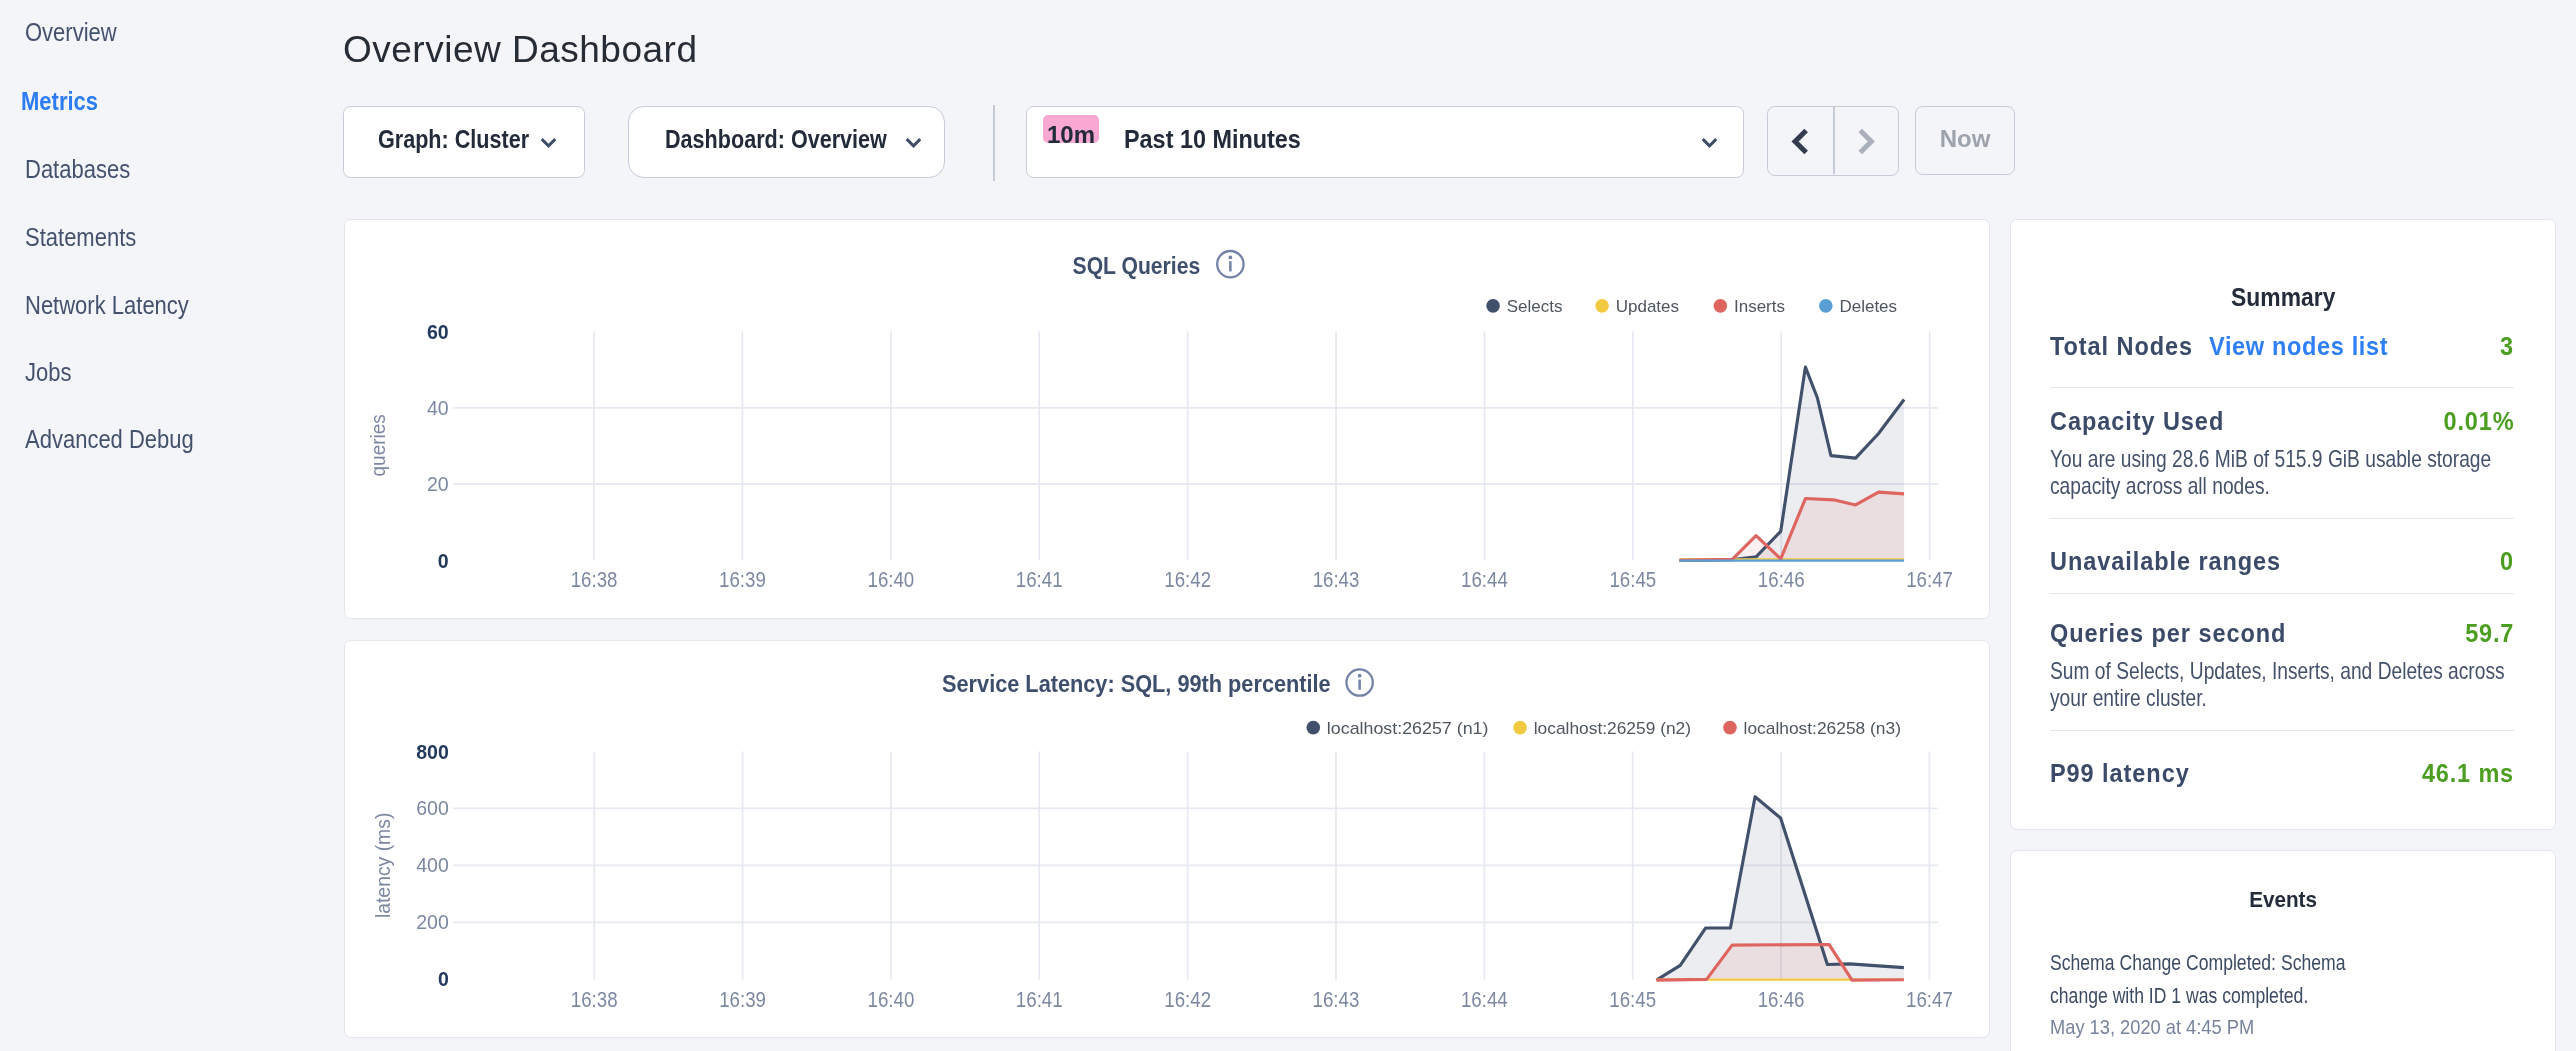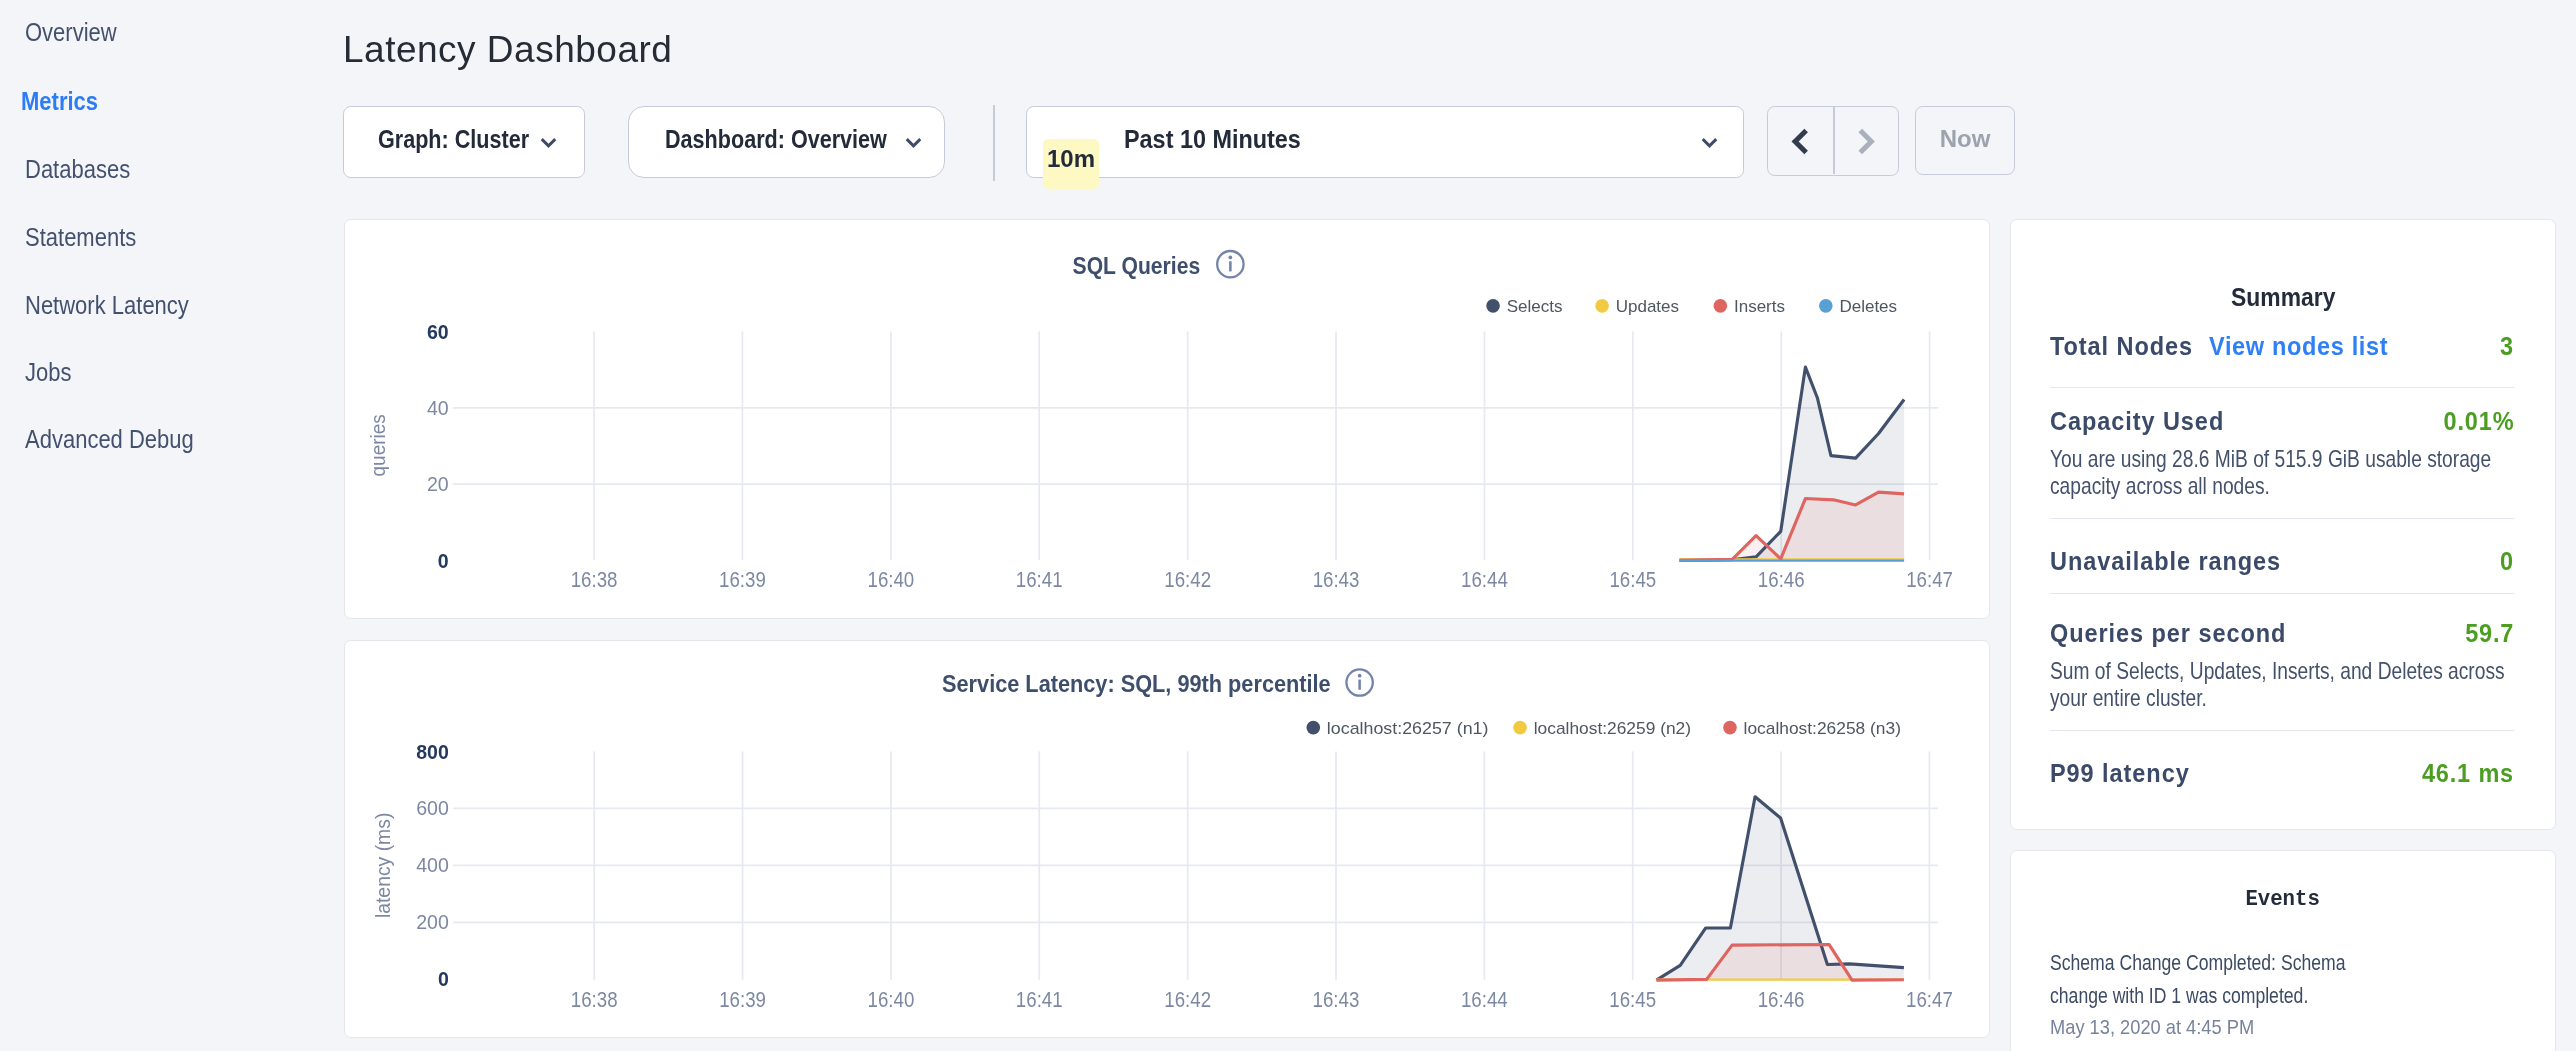--- a/index.html
+++ b/index.html
@@ -28,37 +28,37 @@
 <body>
 
   <div class="nav" style="top:18px;">Overview</div>
   <div class="nav active" style="top:87px; left:21px;">Metrics</div>
   <div class="nav" style="top:155px;">Databases</div>
   <div class="nav" style="top:223px;">Statements</div>
   <div class="nav" style="top:291px;">Network Latency</div>
   <div class="nav" style="top:358px;">Jobs</div>
   <div class="nav" style="top:425px;">Advanced Debug</div>
 
-  <h1 class="title">Latency Dashboard</h1>
+  <h1 class="title">Overview Dashboard</h1>
 
   <div class="btnbox" style="left:343px; width:242px;">
     <span class="ddtext sq83 abs" style="left:34px; top:17px;">Graph: Cluster</span>
     <svg class="abs" style="left:196px; top:30px;" width="17" height="11" viewBox="0 0 20 13">
       <polyline points="2,2.5 10,10.5 18,2.5" fill="none" stroke="#3f4c66" stroke-width="3.4"></polyline>
     </svg>
   </div>
   <div class="btnbox" style="left:628px; width:317px;border-radius:16px;">
     <span class="ddtext sq83 abs" style="left:36px; top:17px;">Dashboard: Overview</span>
     <svg class="abs" style="left:276px; top:30px;" width="17" height="11" viewBox="0 0 20 13">
       <polyline points="2,2.5 10,10.5 18,2.5" fill="none" stroke="#3f4c66" stroke-width="3.4"></polyline>
     </svg>
   </div>
   <div class="sep"></div>
   <div class="btnbox" style="left:1026px; width:718px;">
-    <span class="abs" style="left:16px; top:32px; width:56px; height:50px; background:#fef9c3; border-radius:5.1px; text-align:center; font-size:24px; font-weight:bold; color:#232b3a; line-height:40px;">10m</span>
+    <span class="abs" style="left:16px; top:8px; width:56px; height:28px; background:#f9a8d4; border-radius:5.1px; text-align:center; font-size:24px; font-weight:bold; color:#232b3a; line-height:40px;">10m</span>
     <span class="ddtext abs" style="left:97px; top:17px; transform:scaleX(0.9); transform-origin:0 50%;">Past 10 Minutes</span>
     <svg class="abs" style="left:674px; top:30px;" width="17" height="11" viewBox="0 0 20 13">
       <polyline points="2,2.5 10,10.5 18,2.5" fill="none" stroke="#3f4c66" stroke-width="3.4"></polyline>
     </svg>
   </div>
   <div class="btnbox graybtn" style="left:1767px; width:132px; height:70px;">
     <div class="abs" style="left:65px; top:0; width:1.7px; height:67px; background:#c6cbd9;"></div>
     <svg class="abs" style="left:22px; top:19.6px;" width="20.4" height="29" viewBox="0 0 24 34">
       <polyline points="19,4 6,17 19,30" fill="none" stroke="#333c4f" stroke-width="6"></polyline>
     </svg>
@@ -182,16 +182,16 @@
   <div class="srow-val" style="top:547px;">0</div>
   <div class="sdiv" style="top:593px;"></div>
   <div class="srow-label" style="top:619px;">Queries per second</div>
   <div class="srow-val" style="top:619px;">59.7</div>
   <div class="sdesc" style="top:657px;">Sum of Selects, Updates, Inserts, and Deletes across<br>your entire cluster.</div>
   <div class="sdiv" style="top:730px;"></div>
   <div class="srow-label" style="top:759px;">P99 latency</div>
   <div class="srow-val" style="top:759px;">46.1 ms</div>
 
   <div class="card" style="left:2010px; top:850px; width:546px; height:366px;"></div>
-  <div class="abs" style="left:2010px; top:887px; width:546px; text-align:center; font-size:22px; font-weight:bold; color:#242c3b;font-family:Liberation Mono, monospace;"><span style="display:inline-block; transform:scaleX(0.94);">Events</span></div>
+  <div class="abs" style="left:2010px; top:887px; width:546px; text-align:center; font-size:22px; font-weight:bold; color:#242c3b;"><span style="display:inline-block; transform:scaleX(0.94);">Events</span></div>
   <div class="abs" style="left:2050px; top:946px; font-size:22px; line-height:33px; color:#3c4a63; white-space:nowrap; transform:scaleX(0.80); transform-origin:0 0;">Schema Change Completed: Schema<br>change with ID 1 was completed.</div>
   <div class="abs" style="left:2050px; top:1015px; font-size:21px; color:#77839c; white-space:nowrap; transform:scaleX(0.87); transform-origin:0 0;">May 13, 2020 at 4:45 PM</div>
 
 
 </body></html>

